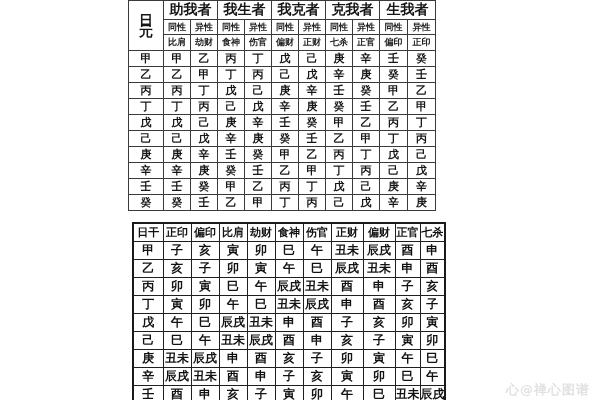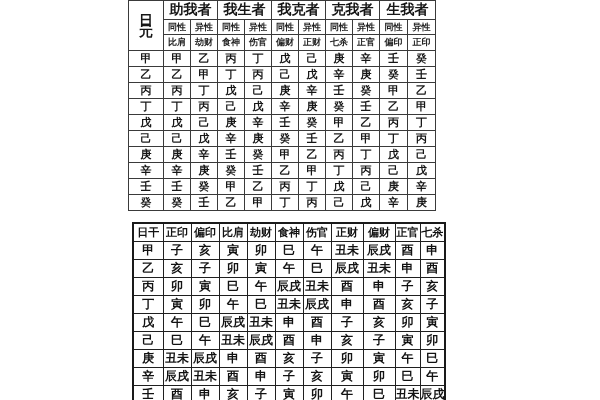--- a/index.html
+++ b/index.html
@@ -393,14 +393,15 @@
             <td>卯</td>
             <td>午</td>
             <td>巳</td>
             <td>丑未</td>
             <td>辰戌</td>
           </tr>
         </tbody>
     </table>
   </div>
 
+  <div class="watermark">心@禅心图谱</div>
 
 </div>
 
 </body></html>

